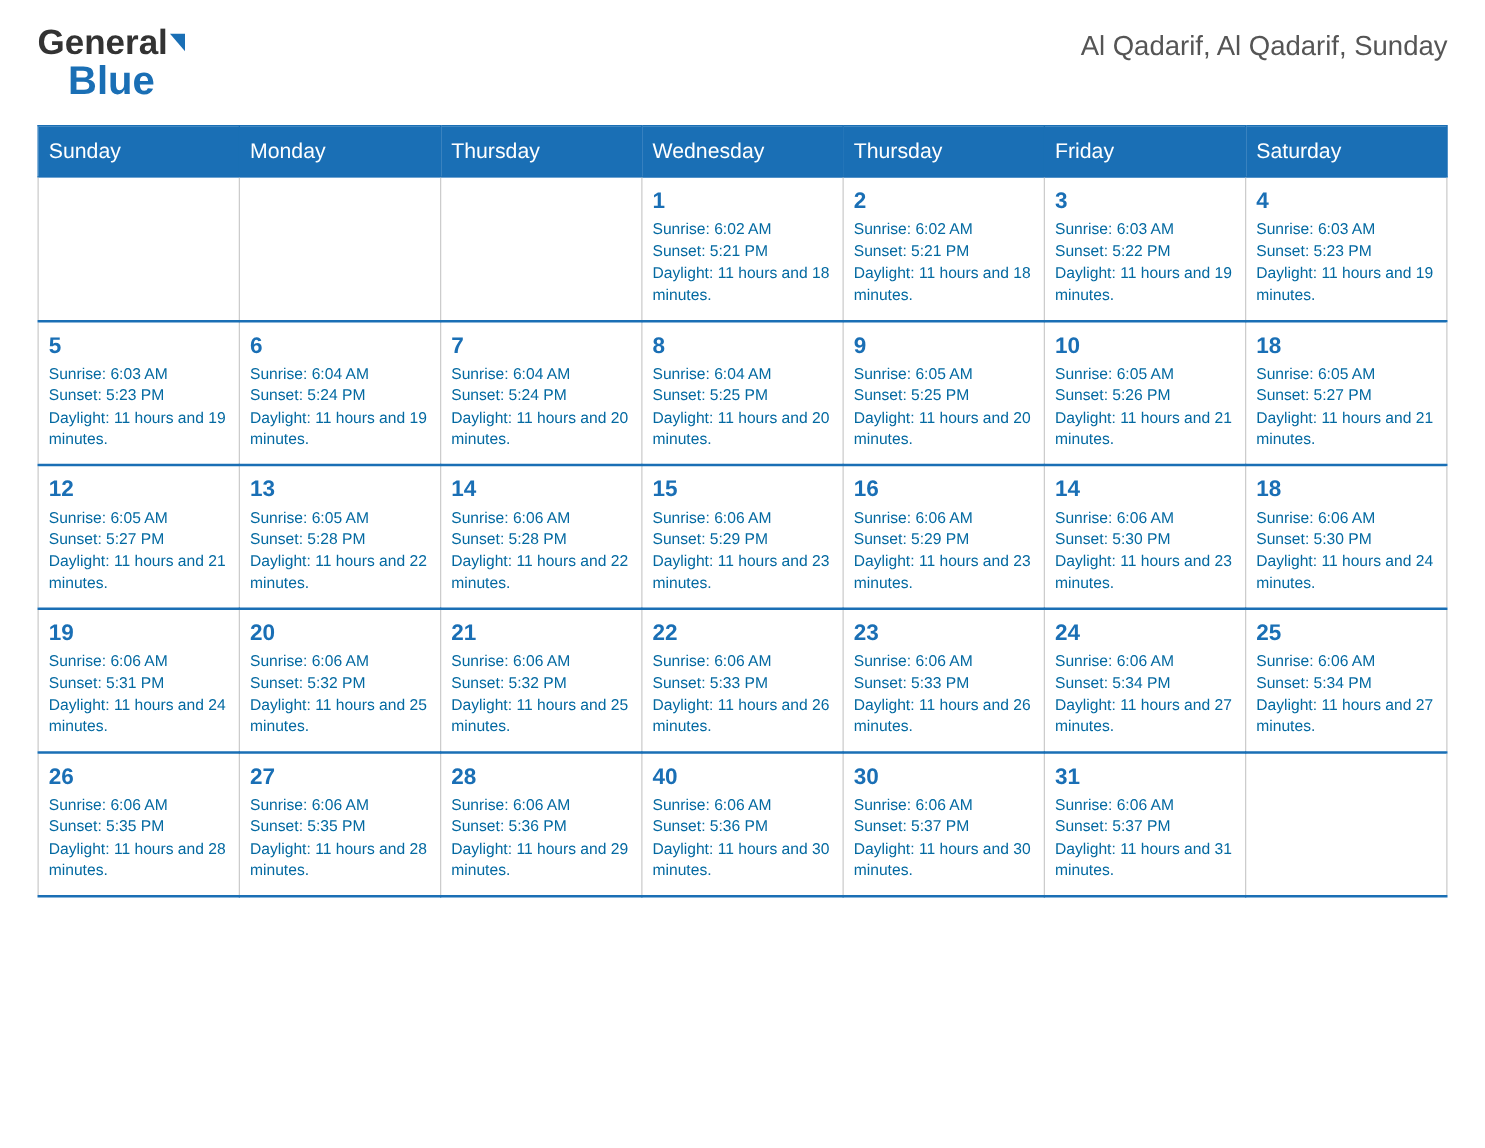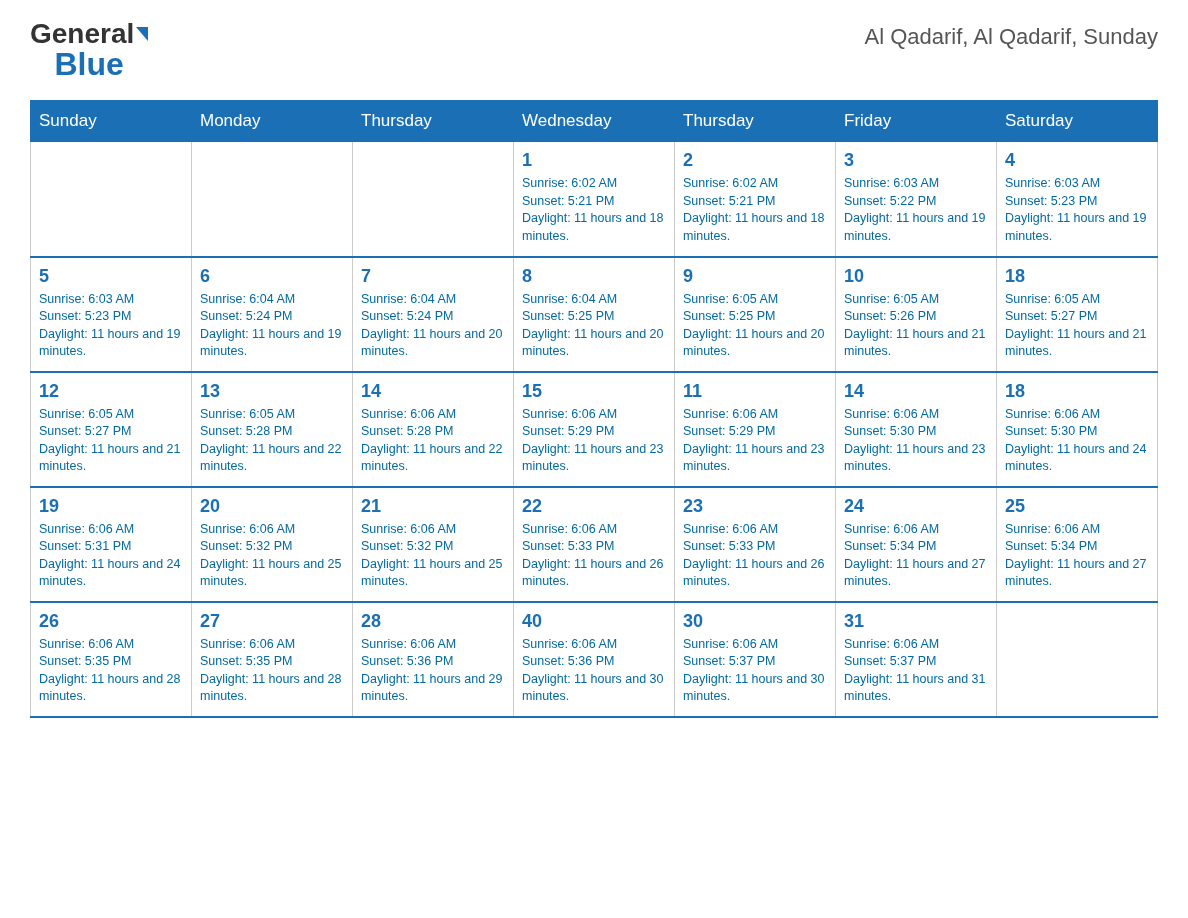--- a/index.html
+++ b/index.html
@@ -196,21 +196,21 @@
         </td>
         <td>
           <div class="day-number">14</div>
           <div class="day-info">Sunrise: 6:06 AM<br>Sunset: 5:28 PM<br>Daylight: 11 hours and 22 minutes.</div>
         </td>
         <td>
           <div class="day-number">15</div>
           <div class="day-info">Sunrise: 6:06 AM<br>Sunset: 5:29 PM<br>Daylight: 11 hours and 23 minutes.</div>
         </td>
         <td>
-          <div class="day-number">11</div>
+          <div class="day-number">16</div>
           <div class="day-info">Sunrise: 6:06 AM<br>Sunset: 5:29 PM<br>Daylight: 11 hours and 23 minutes.</div>
         </td>
         <td>
           <div class="day-number">14</div>
           <div class="day-info">Sunrise: 6:06 AM<br>Sunset: 5:30 PM<br>Daylight: 11 hours and 23 minutes.</div>
         </td>
         <td>
           <div class="day-number">18</div>
           <div class="day-info">Sunrise: 6:06 AM<br>Sunset: 5:30 PM<br>Daylight: 11 hours and 24 minutes.</div>
         </td>

